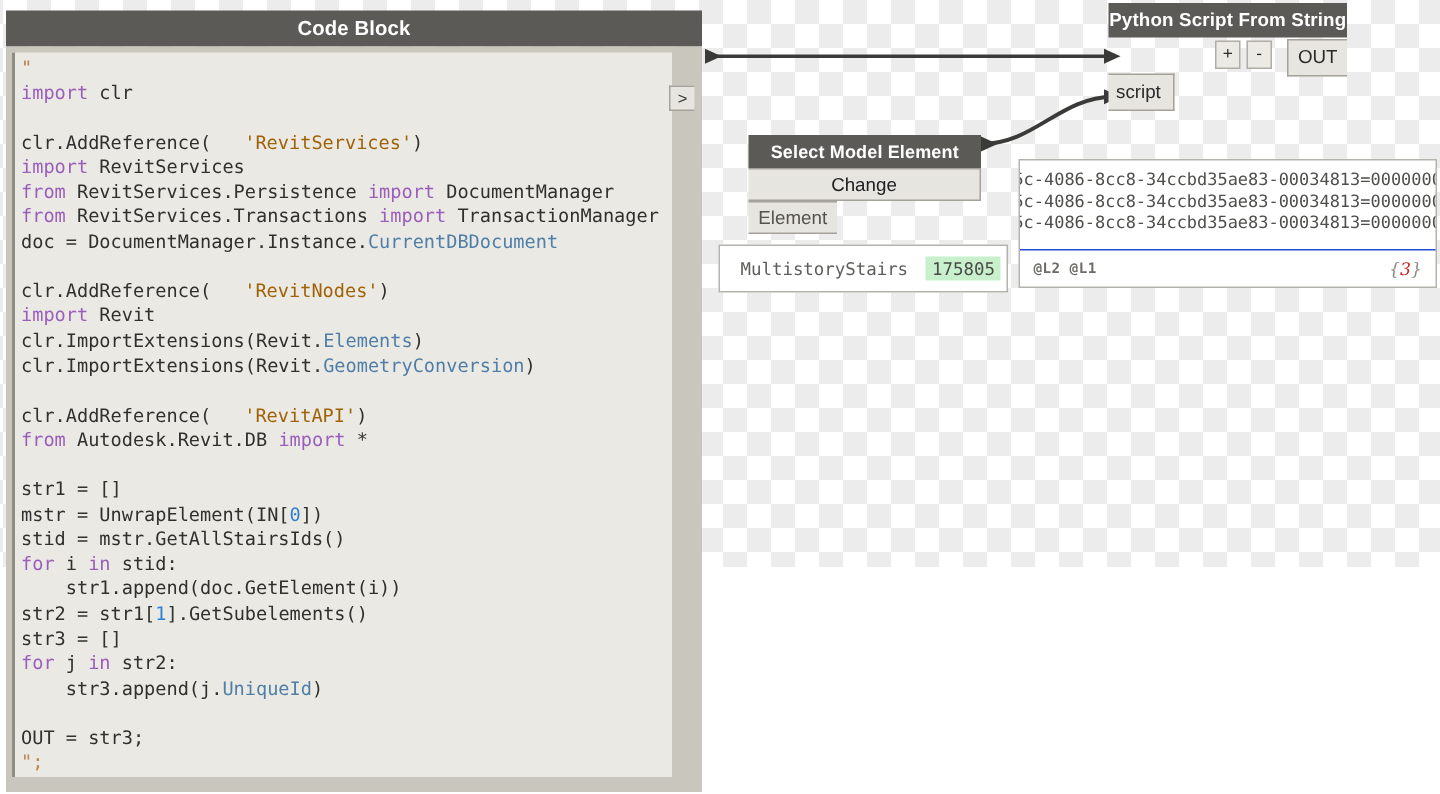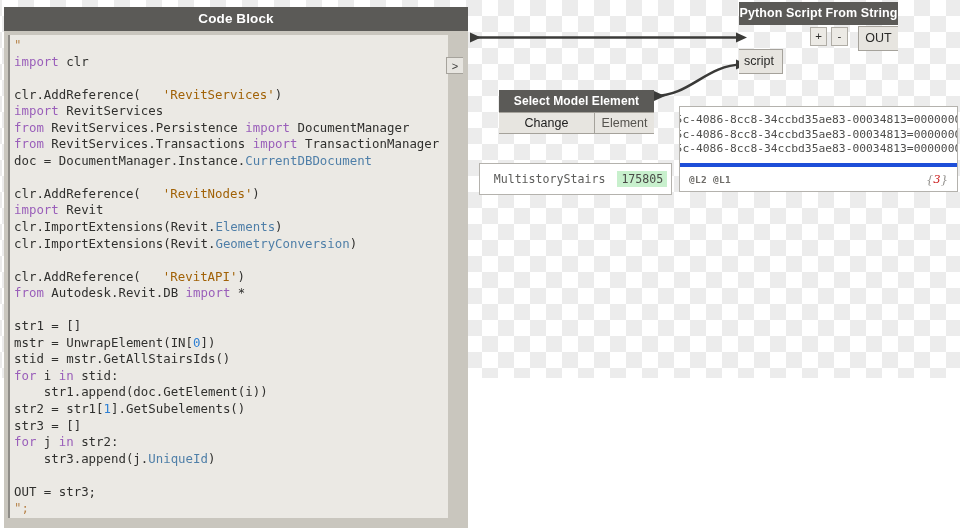--- a/index.html
+++ b/index.html
@@ -93,21 +93,21 @@
     width: 18px; height: 483px;
     background: #c9c6be;
   }
 
   
   #selectnode {
     left: 499px; top: 62px;
     width: 155px; height: 94px; margin-top: 28px;
   }
   #selectnode .node-header { font-size: 12px; }
-  #sel-ports { display: flex; height: 22px; }
+  #sel-ports { display: flex; height: 22px; flex-direction: column; }
   .btn-change {
     flex: 1 1 auto;
     background: #e7e5e0;
     border: 1px solid #a5a29b;
     border-left: none;
     font-size: 12.5px;
     line-height: 20px;
     text-align: center;
     color: #202020;
     box-sizing: border-box;
@@ -223,21 +223,21 @@
     overflow: hidden;
     font-family: "DejaVu Sans Mono", monospace;
     font-size: 11.3px;
     line-height: 14.5px;
     color: #4e4e4c;
     white-space: nowrap;
   }
   #py-preview-rows div { margin-left: -18px; }
   #py-preview-foot {
     height: 24px;
-    border-top: 4px solid #1d4ed8;
+    border-top: 1px solid #1d4ed8;
     display: flex;
     align-items: center;
     justify-content: space-between;
     padding: 0 9px;
   }
   .foot-levels {
     font-family: "DejaVu Sans Mono", monospace;
     font-size: 9.5px;
     font-weight: bold;
     color: #6e6c68;

